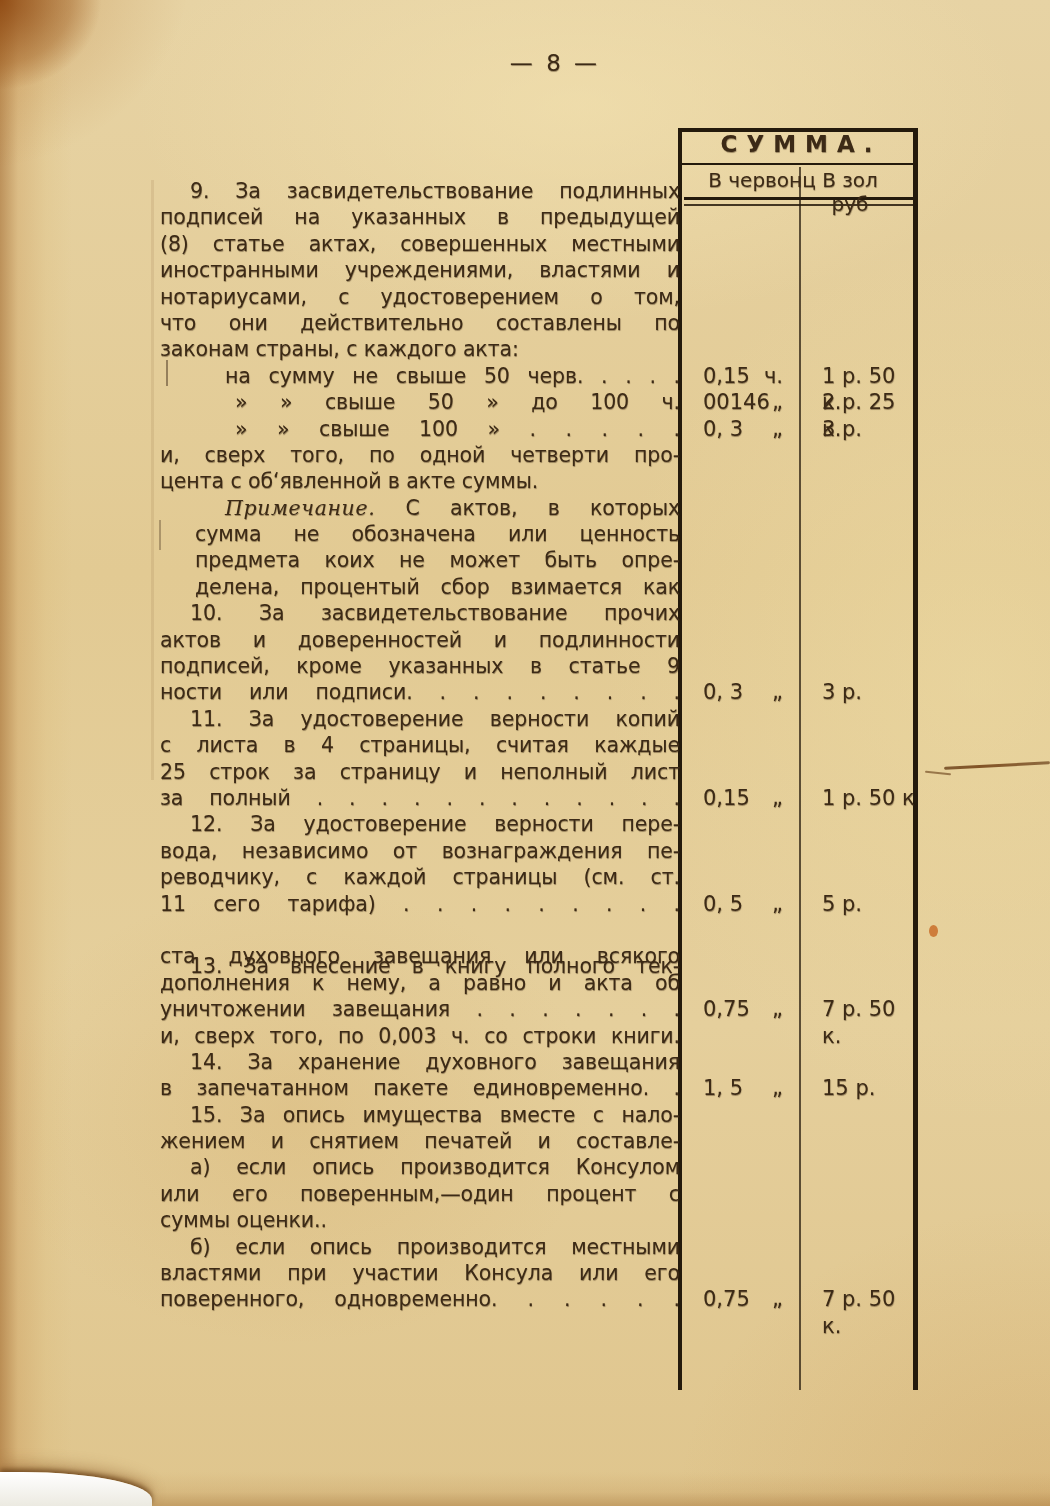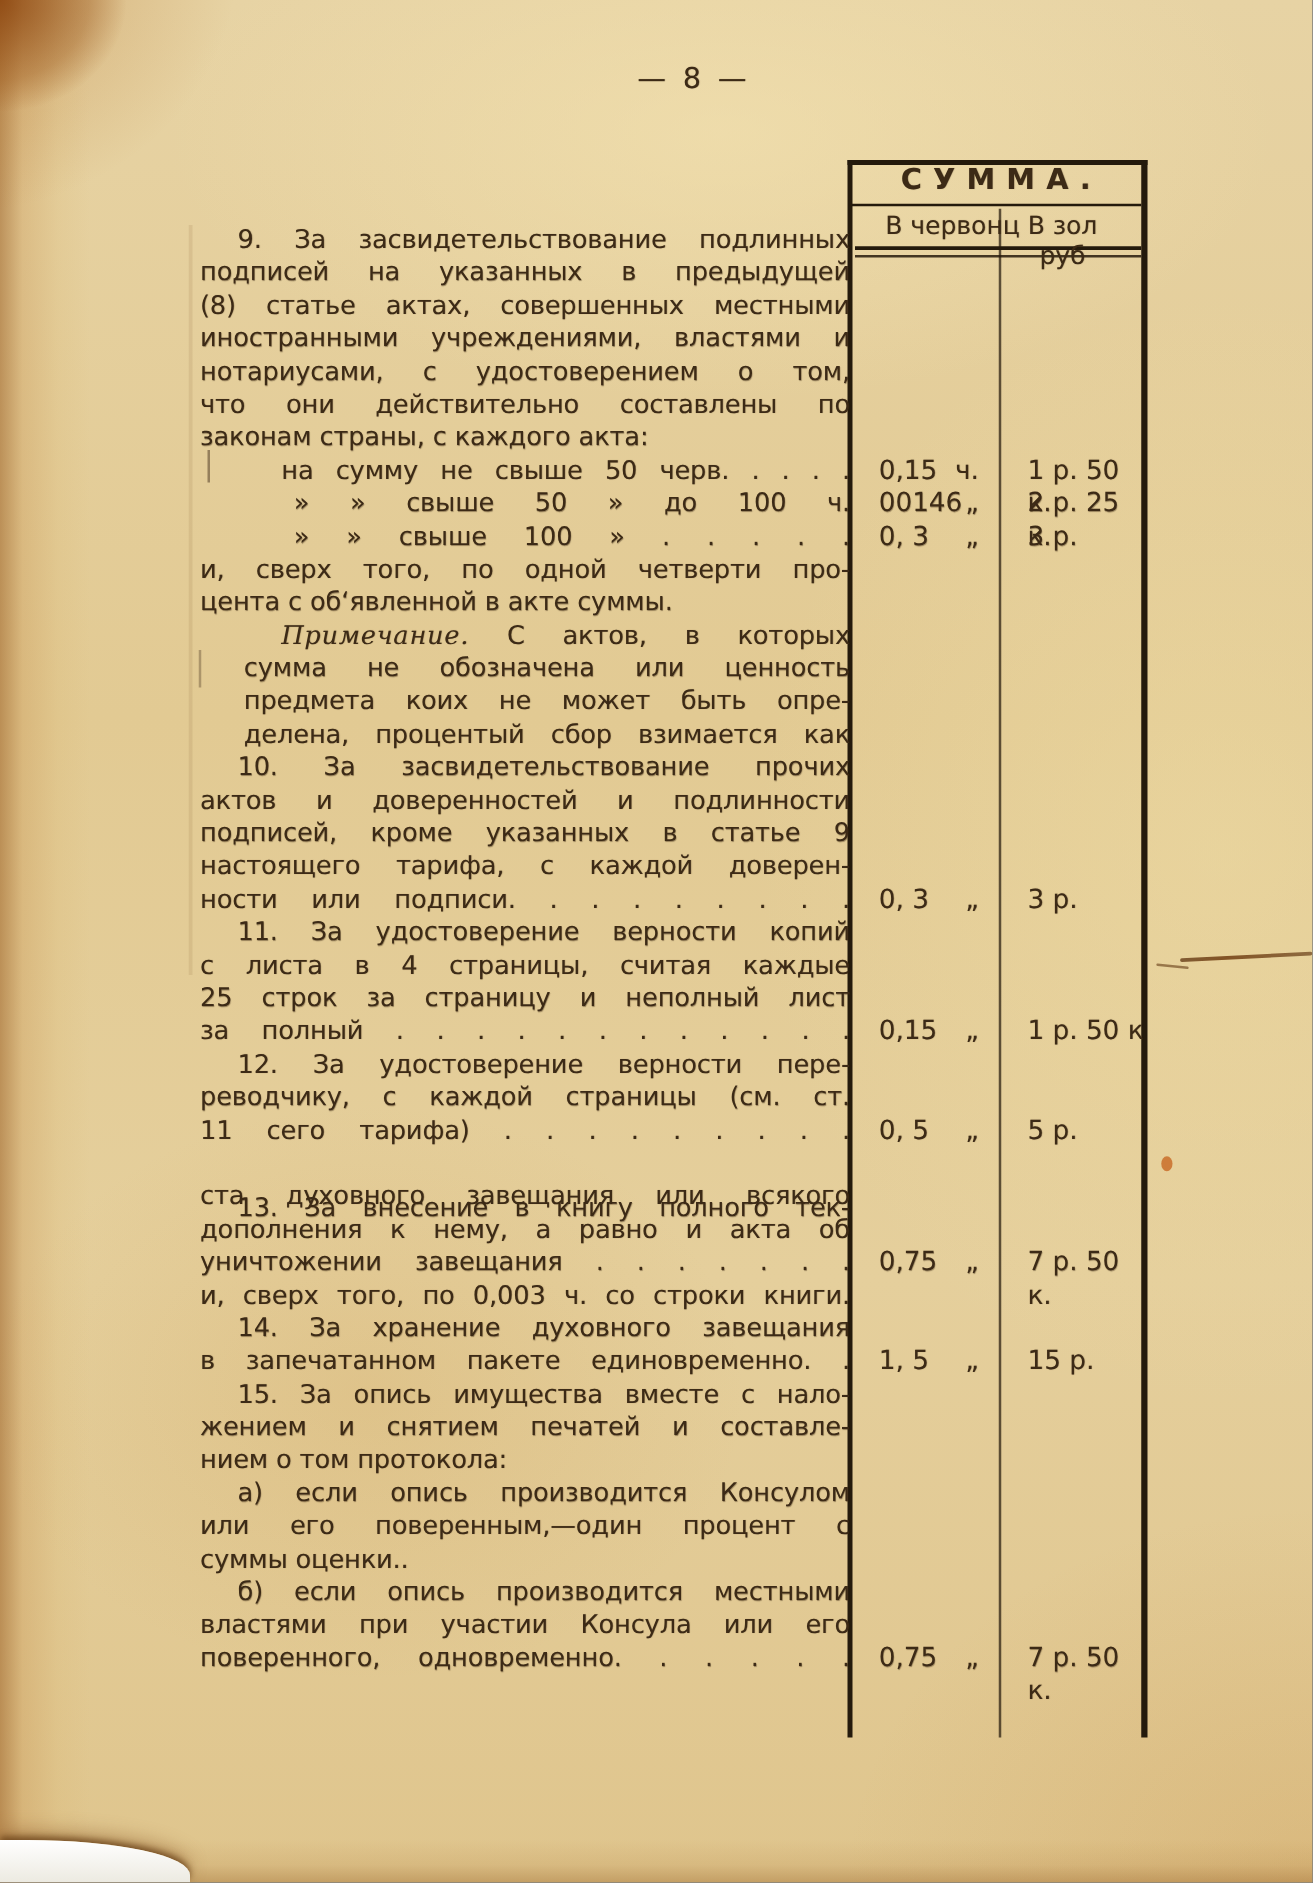--- a/index.html
+++ b/index.html
@@ -181,25 +181,20 @@
         <div class="txt just">актов и доверенностей и подлинности</div>
         <div class="c1"></div>
         <div class="c2"></div>
       </div>
       <div class="row">
         <div class="txt just">подписей, кроме указанных в статье 9</div>
         <div class="c1"></div>
         <div class="c2"></div>
       </div>
       <div class="row">
-        <div class="txt just">настоящего тарифа, с каждой доверен-</div>
-        <div class="c1"></div>
-        <div class="c2"></div>
-      </div>
-      <div class="row">
         <div class="txt just">ности или подписи. . . . . . . . .</div>
         <div class="c1">
           <span>0, 3</span>
           <span>„</span>
         </div>
         <div class="c2">3 р.</div>
       </div>
       <div class="row">
         <div class="txt just" style="padding-left: 30px;">11. За удостоверение верности копий</div>
         <div class="c1"></div>
@@ -222,20 +217,25 @@
           <span>„</span>
         </div>
         <div class="c2">1 р. 50 к</div>
       </div>
       <div class="row">
         <div class="txt just" style="padding-left: 30px;">12. За удостоверение верности пере-</div>
         <div class="c1"></div>
         <div class="c2"></div>
       </div>
       <div class="row">
+        <div class="txt just">вода, независимо от вознаграждения пе-</div>
+        <div class="c1"></div>
+        <div class="c2"></div>
+      </div>
+      <div class="row">
         <div class="txt just">реводчику, с каждой страницы (см. ст.</div>
         <div class="c1"></div>
         <div class="c2"></div>
       </div>
       <div class="row">
         <div class="txt just">11 сего тарифа) . . . . . . . . .</div>
         <div class="c1">
           <span>0, 5</span>
           <span>„</span>
         </div>
@@ -282,25 +282,20 @@
         </div>
         <div class="c2">15 р.</div>
       </div>
       <div class="row">
         <div class="txt just" style="padding-left: 30px;">15. За опись имущества вместе с нало-</div>
         <div class="c1"></div>
         <div class="c2"></div>
       </div>
       <div class="row">
         <div class="txt just">жением и снятием печатей и составле-</div>
-        <div class="c1"></div>
-        <div class="c2"></div>
-      </div>
-      <div class="row">
-        <div class="txt">нием о том протокола:</div>
         <div class="c1"></div>
         <div class="c2"></div>
       </div>
       <div class="row">
         <div class="txt just" style="padding-left: 30px;">а) если опись производится Консулом</div>
         <div class="c1"></div>
         <div class="c2"></div>
       </div>
       <div class="row">
         <div class="txt just">или его поверенным,—один процент с</div>

